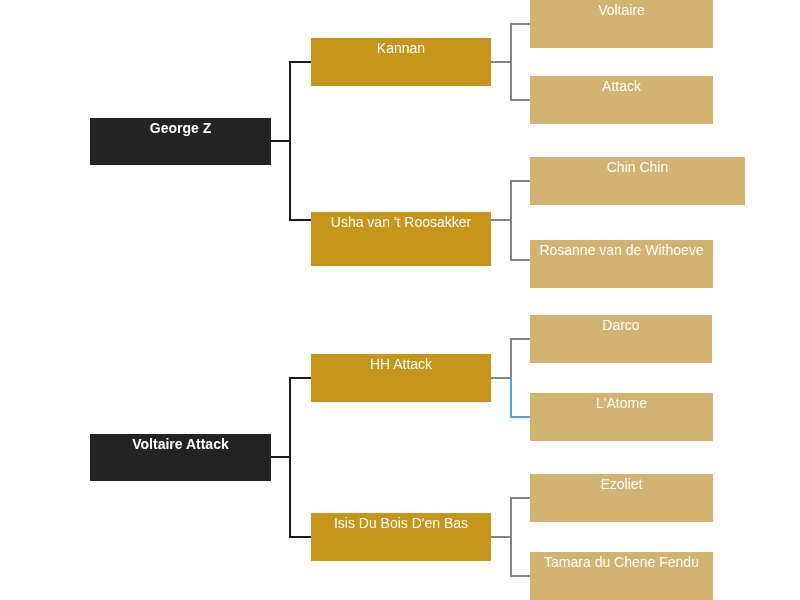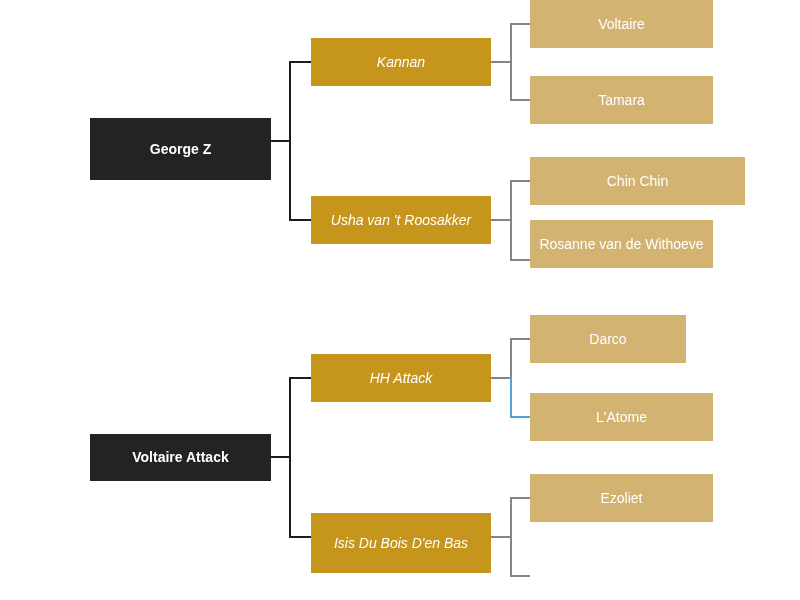--- a/index.html
+++ b/index.html
@@ -11,77 +11,75 @@
   .canvas {
     position: relative;
     width: 800px;
     height: 600px;
     overflow: hidden;
     background: var(--background, #ffffff);
   }
   .node {
     position: absolute;
     display: flex;
-    align-items: center;
     justify-content: center;
     text-align: center;
     color: var(--box-text, #ffffff);
     font-size: 14px;
     line-height: 1.15;
     box-sizing: border-box;
     padding: 2px 6px;
   }
   .node.root {
     background: var(--root-box, #232323);
     font-weight: bold;
   }
   .node.mid {
     background: var(--mid-box, #c6951c);
-    font-style: italic;
   }
   .node.leaf {
     background: var(--leaf-box, #d3b372);
   }
   .line {
     position: absolute;
   }
   .line.lv1 { background: var(--root-connector, #1d1d1d); }
   .line.lv2 { background: var(--branch-connector, #848484); }
   .line.hl  { background: var(--highlight-connector, #4da6d9); }
 </style>
 </head>
 <body>
 
 <div class="canvas">
 
-  <div class="node root" style="left:90px;top:118px;width:181px;height:62px">
+  <div class="node root" style="left:90px;top:118px;width:181px;height:47px">
     <span>George Z</span>
   </div>
 
   <div class="node mid" style="left:311px;top:38px;width:180px;height:48px">
     <span>Kannan</span>
   </div>
 
-  <div class="node mid" style="left:311px;top:196px;width:180px;height:48px">
+  <div class="node mid" style="left:311px;top:212px;width:180px;height:54px">
     <span>Usha van 't Roosakker</span>
   </div>
 
   <div class="node leaf" style="left:530px;top:0px;width:183px;height:48px">
     <span>Voltaire</span>
   </div>
 
   <div class="node leaf" style="left:530px;top:76px;width:183px;height:48px">
-    <span>Tamara</span>
+    <span>Attack</span>
   </div>
 
   <div class="node leaf" style="left:530px;top:157px;width:215px;height:48px">
     <span>Chin Chin</span>
   </div>
 
-  <div class="node leaf" style="left:530px;top:220px;width:183px;height:48px">
+  <div class="node leaf" style="left:530px;top:240px;width:183px;height:48px">
     <span>Rosanne van de Withoeve</span>
   </div>
 
   <div class="line lv1" style="left:271px;top:140px;width:20px;height:2px"></div>
   <div class="line lv1" style="left:289px;top:61px;width:2px;height:160px"></div>
   <div class="line lv1" style="left:289px;top:61px;width:22px;height:2px"></div>
   <div class="line lv1" style="left:289px;top:219px;width:22px;height:2px"></div>
 
   <div class="line lv2" style="left:491px;top:61px;width:20px;height:1.5px"></div>
   <div class="line lv2" style="left:510px;top:23px;width:1.5px;height:78px"></div>
@@ -94,36 +92,39 @@
   <div class="line lv2" style="left:510px;top:259px;width:20px;height:1.5px"></div>
 
   <div class="node root" style="left:90px;top:434px;width:181px;height:47px">
     <span>Voltaire Attack</span>
   </div>
 
   <div class="node mid" style="left:311px;top:354px;width:180px;height:48px">
     <span>HH Attack</span>
   </div>
 
-  <div class="node mid" style="left:311px;top:513px;width:180px;height:60px">
+  <div class="node mid" style="left:311px;top:513px;width:180px;height:48px">
     <span>Isis Du Bois D'en Bas</span>
   </div>
 
-  <div class="node leaf" style="left:530px;top:315px;width:156px;height:48px">
+  <div class="node leaf" style="left:530px;top:315px;width:182px;height:48px">
     <span>Darco</span>
   </div>
 
   <div class="node leaf" style="left:530px;top:393px;width:183px;height:48px">
     <span>L'Atome</span>
   </div>
 
   <div class="node leaf" style="left:530px;top:474px;width:183px;height:48px">
     <span>Ezoliet</span>
   </div>
 
+  <div class="node leaf" style="left:530px;top:552px;width:183px;height:48px">
+    <span>Tamara du Chene Fendu</span>
+  </div>
 
   <div class="line lv1" style="left:271px;top:456px;width:20px;height:2px"></div>
   <div class="line lv1" style="left:289px;top:377px;width:2px;height:161px"></div>
   <div class="line lv1" style="left:289px;top:377px;width:22px;height:2px"></div>
   <div class="line lv1" style="left:289px;top:536px;width:22px;height:2px"></div>
 
   <div class="line lv2" style="left:491px;top:377px;width:20px;height:1.5px"></div>
   <div class="line lv2" style="left:510px;top:338px;width:1.5px;height:40px"></div>
   <div class="line lv2" style="left:510px;top:338px;width:20px;height:1.5px"></div>
   <div class="line hl" style="left:510px;top:377px;width:2px;height:41px"></div>

